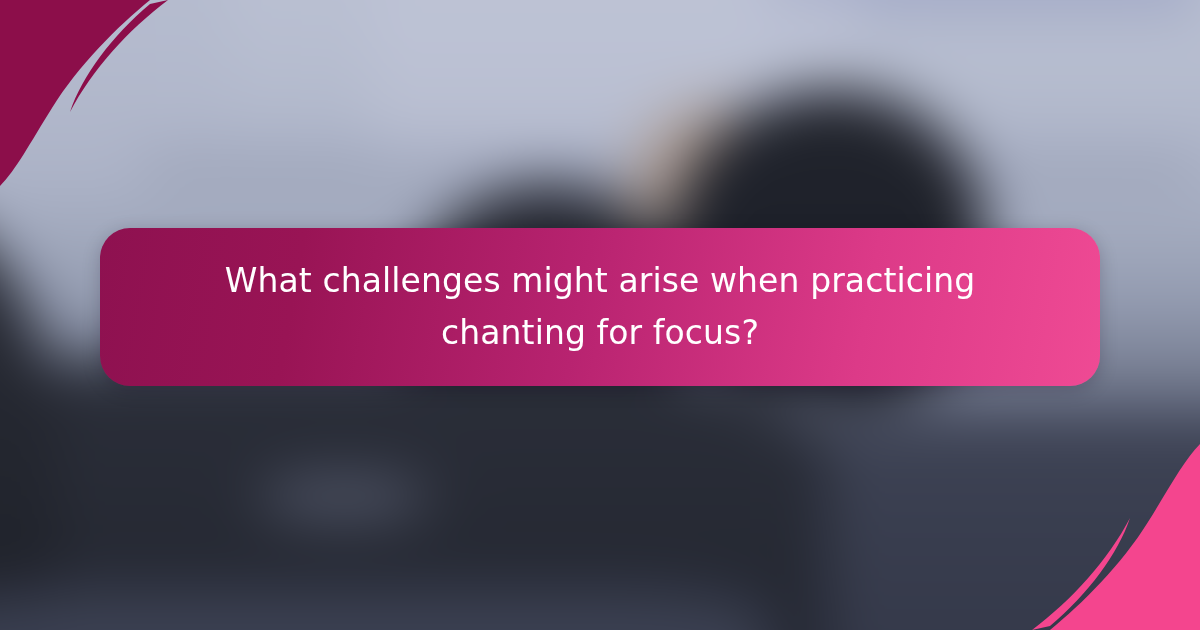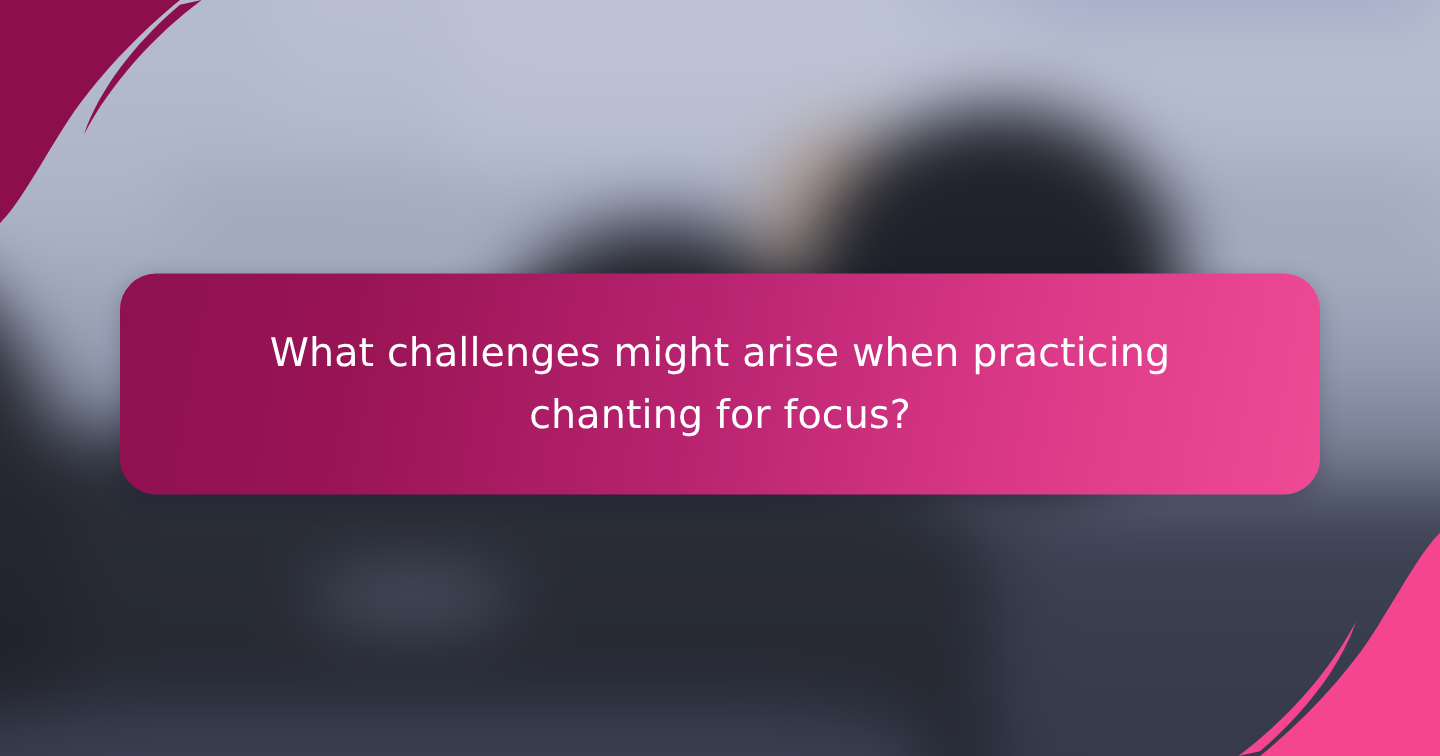--- a/index.html
+++ b/index.html
@@ -101,21 +101,21 @@
   
   .corner { position:absolute; }
   .corner svg { display:block; }
   .corner-tl { left:0; top:0; }
   .corner-br { right:0; bottom:0; transform:rotate(180deg); }
 
   
   .card {
     position:absolute;
     left:100px; top:228px;
-    width:1000px; height:184px;
+    width:1000px; height:158px;
     border-radius:30px;
     display:flex; align-items:center; justify-content:center;
     padding:0 64px;
     box-shadow:0 4px 18px rgba(20,10,30,.22);
   }
   .card-text {
     width:100%;
     text-align:center;
     color:#ffffff;
     font-family:"DejaVu Sans", sans-serif;

